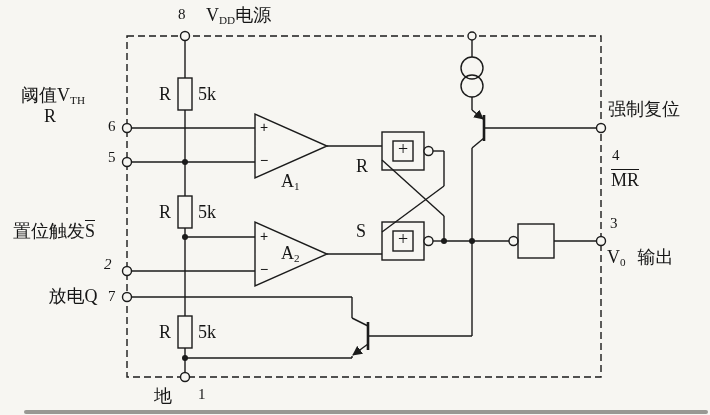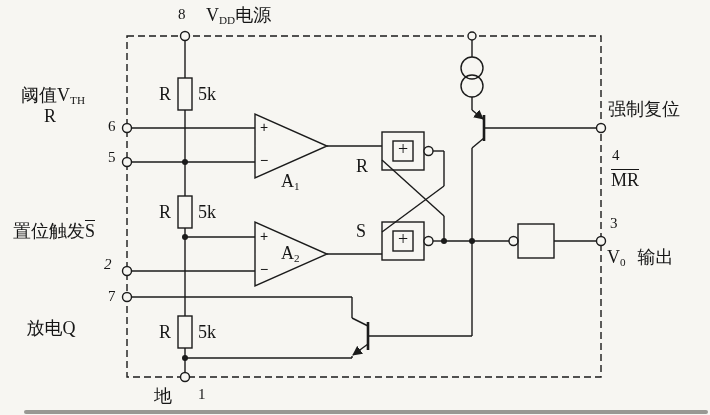--- a/index.html
+++ b/index.html
@@ -149,21 +149,21 @@
   <div class="lbl" style="left:44px; top:106px;">R</div>
   <div class="lbl num" style="left:108px; top:118px;">6</div>
 
   <div class="lbl num" style="left:108px; top:149px;">5</div>
 
   <div class="lbl ra" style="left:2px; top:221px; width:104px;">
     <span>置位触发</span><span class="over">S</span>
   </div>
   <div class="lbl num it" style="left:104px; top:256px;">2</div>
 
-  <div class="lbl ra" style="left:12px; top:286px; width:78px;margin-top:32px;">放电Q</div>
+  <div class="lbl ra" style="left:34px; top:286px; width:78px;">放电Q</div>
   <div class="lbl num" style="left:108px; top:288px;">7</div>
 
   <div class="lbl" style="left:154px; top:386px;">地</div>
   <div class="lbl num" style="left:198px; top:386px;">1</div>
 
   <div class="lbl" style="left:608px; top:99px;">强制复位</div>
   <div class="lbl big" style="left:611px; top:130px;margin-top:40px;">
     <span class="over">MR</span>
   </div>
   <div class="lbl num" style="left:612px; top:147px;">4</div>

